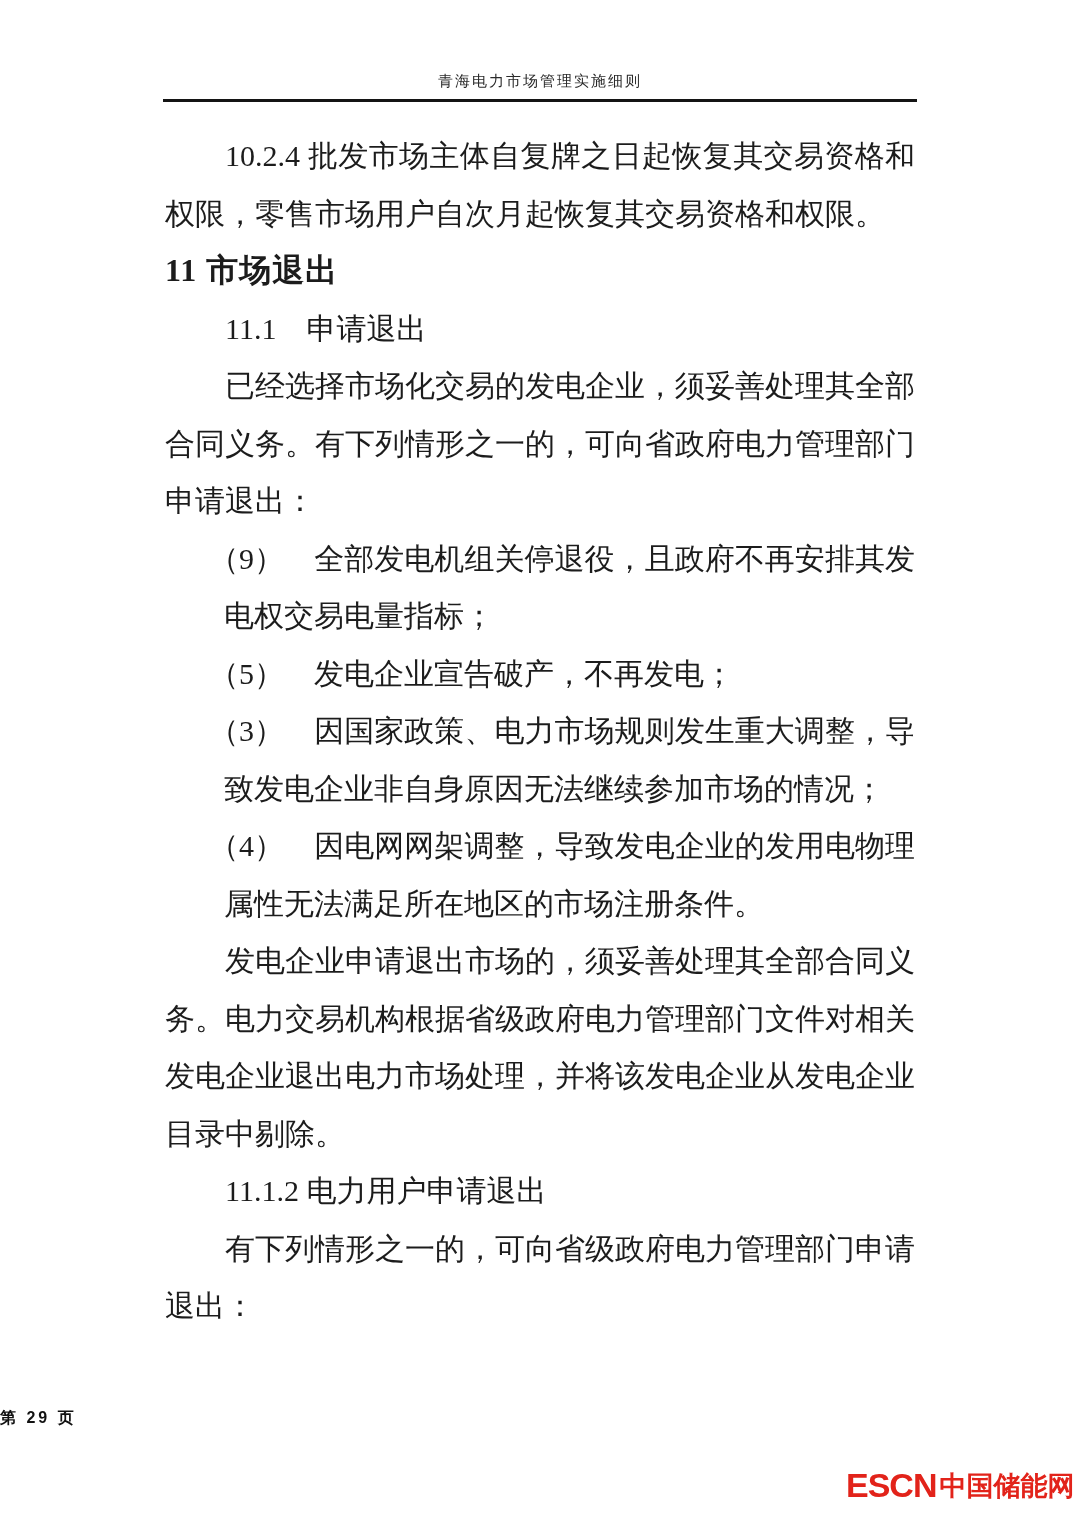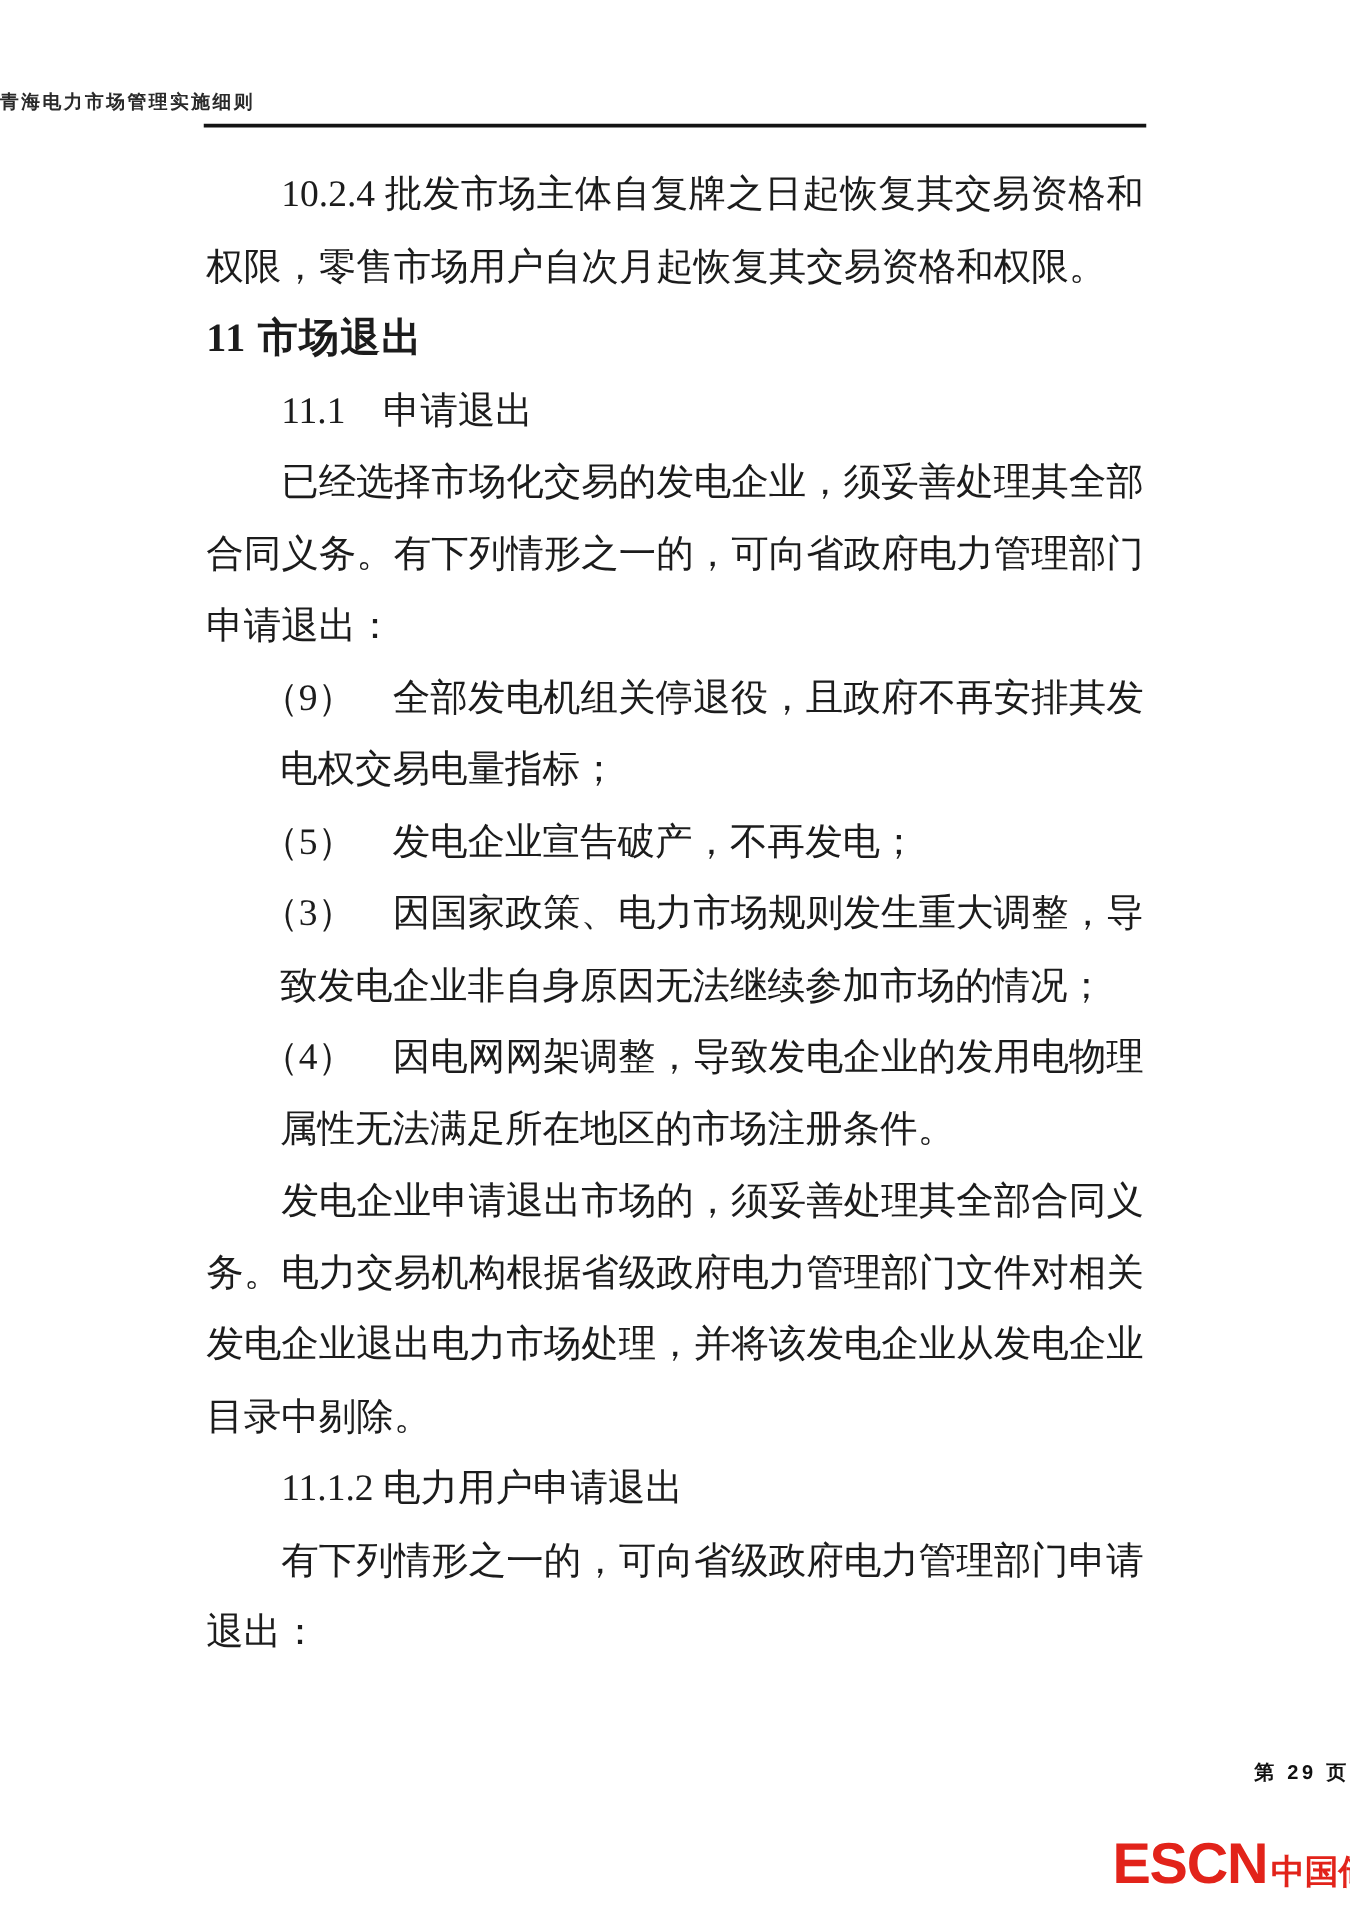--- a/index.html
+++ b/index.html
@@ -14,24 +14,24 @@
     font-family: "Liberation Serif", "DejaVu Serif", serif;
     overflow: hidden;
   }
 
   
   .doc-header-title {
     position: absolute;
     top: 72px;
     left: 0;
     right: 0;
+    text-align: center;
     font-size: 15px;
     letter-spacing: 2px;
     color: #2a2a2a;
-    font-weight: bold;
   }
   .doc-header-rule {
     position: absolute;
     top: 99px;
     left: 163px;
     width: 754px;
     height: 2.5px;
     background: #141414;
   }
 
@@ -55,44 +55,43 @@
     padding-left: 59px;
     text-indent: -15px;
   }
 
   
   .page-number {
     position: absolute;
     top: 1408px;
     left: 0;
     right: 0;
-    text-align: right;
+    text-align: left;
     font-family: "Liberation Sans", "DejaVu Sans", sans-serif;
     font-weight: bold;
     font-size: 16px;
     letter-spacing: 3px;
     color: #111111;
   }
   .logo {
     position: absolute;
     top: 1471px;
     left: 846px;
     display: flex;
     align-items: flex-end;
     gap: 3px;
     color: #e2231a;
     font-family: "Liberation Sans", "DejaVu Sans", sans-serif;
     font-weight: bold;
     white-space: nowrap;
   }
   .logo-latin {
-    font-size: 46px;
+    font-size: 34px;
     line-height: 0.86;
     letter-spacing: -1px;
-    margin-left: 44px;
   }
   .logo-cn {
     font-size: 27px;
     line-height: 1.0;
   }
 </style>
 </head>
 <body>
 
 <div class="page">

